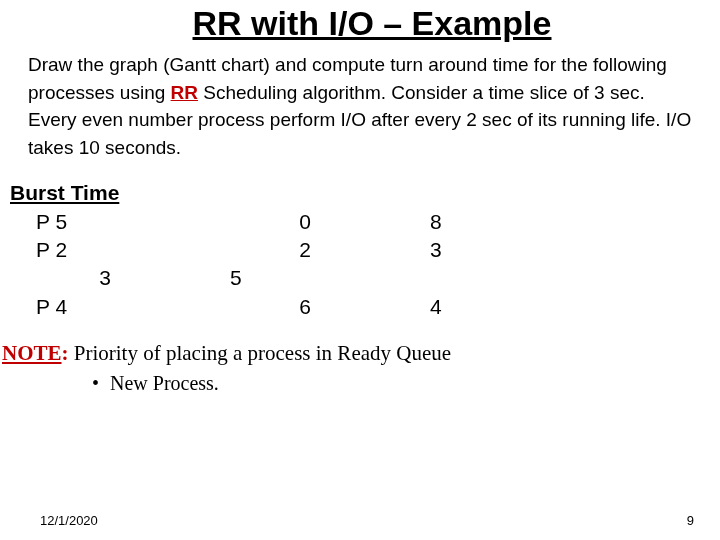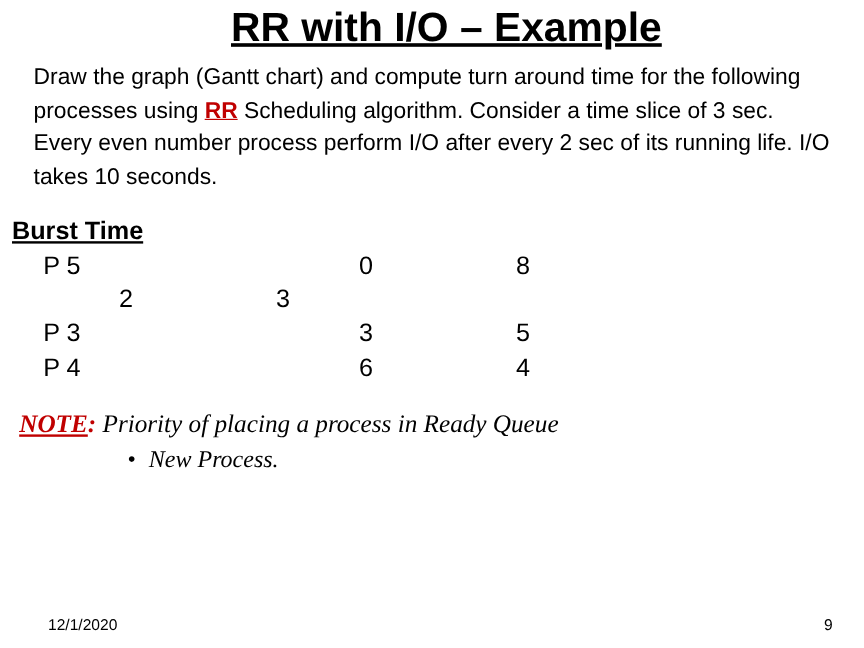--- a/index.html
+++ b/index.html
@@ -47,23 +47,22 @@
   }
   .c0 { width: 200px; padding-left: 8px; }
   .c1 { width: 190px; text-align: center; }
   .c2 { width: 140px; padding-left: 30px; }
   .c0.h { padding-left: 0; }
   .c2.h { padding-left: 0; }
   .trow.data .c0 { padding-left: 26px; }
 
   .notewrap {
     margin-top: 20px;
-    padding: 0 16px 0 16px;
+    padding: 0 16px 0 2px;
     font-family: "Times New Roman", Times, serif;
-    font-style: italic;
   }
   .noteline {
     font-size: 21px;
   }
   .note-label {
     color: #c00000;
     font-weight: bold;
     text-decoration: underline;
     display: inline;
   }
@@ -110,25 +109,25 @@
 <div class="tablewrap">
   <div class="trow header">
     <div class="tcell h c2">Burst Time</div>
   </div>
   <div class="trow data">
     <div class="tcell c0">P 5</div>
     <div class="tcell c1">0</div>
     <div class="tcell c2">8</div>
   </div>
   <div class="trow data">
+    <div class="tcell c0">P 2</div>
     <div class="tcell c1">2</div>
     <div class="tcell c2">3</div>
   </div>
   <div class="trow data">
-    <div class="tcell c0">P 3</div>
     <div class="tcell c1">3</div>
     <div class="tcell c2">5</div>
   </div>
   <div class="trow data">
     <div class="tcell c0">P 4</div>
     <div class="tcell c1">6</div>
     <div class="tcell c2">4</div>
   </div>
 </div>
 

